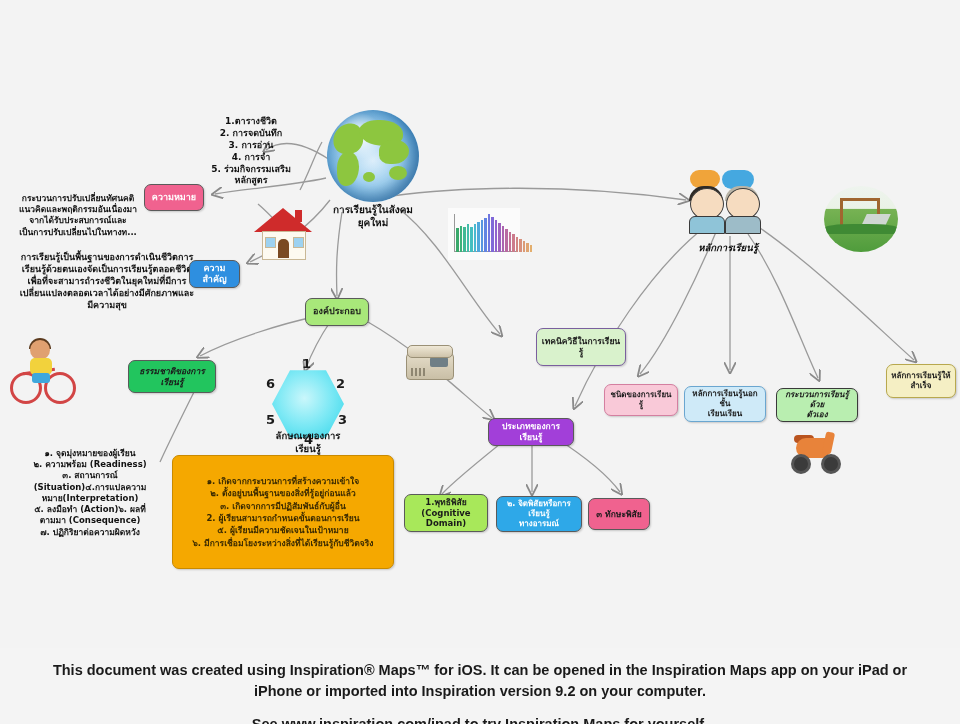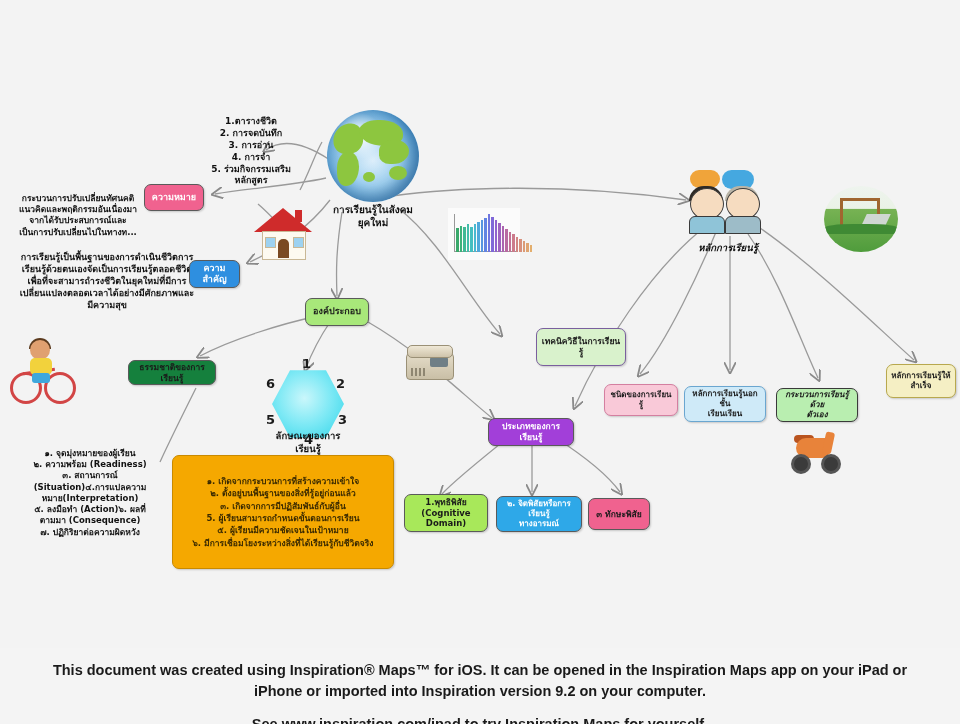--- a/index.html
+++ b/index.html
@@ -536,21 +536,21 @@
       <div>ลักษณะของการ</div>
       <div>เรียนรู้</div>
     </div>
 
     <div class="node" style="left:144px; top:184px; width:60px; height:27px; background:#f0628f; color:#ffffff; font-size:9px;">ความหมาย</div>
 
     <div class="node" style="left:189px; top:260px; width:51px; height:28px; background:#2e8fe0; color:#ffffff; font-size:9px;">ความสำคัญ</div>
 
     <div class="node" style="left:305px; top:298px; width:64px; height:28px; background:#a8e87a; color:#1a1a1a; font-size:9px;">องค์ประกอบ</div>
 
-    <div class="node" style="left:128px; top:360px; width:88px; height:25px; background:#15803d; color:#1a1a1a; font-size:8.5px;">ธรรมชาติของการเรียนรู้</div>
+    <div class="node" style="left:128px; top:360px; width:88px; height:33px; background:#22c55e; color:#1a1a1a; font-size:8.5px;font-style:italic;">ธรรมชาติของการเรียนรู้</div>
 
     <div class="node" style="left:506px; top:328px; width:90px; height:38px; background:#d9f2cc; color:#1a1a1a; font-size:8.5px; border-color:#7a5f9e;margin-left:30px;">เทคนิควิธีในการเรียนรู้</div>
 
     <div class="node" style="left:488px; top:418px; width:86px; height:28px; background:#a23fd9; color:#ffffff; font-size:8.5px;">ประเภทของการเรียนรู้</div>
 
     <div class="node" style="left:604px; top:384px; width:74px; height:32px; background:#f9c9d8; color:#1a1a1a; font-size:8px; border-color:#d47fa0;">ชนิดของการเรียนรู้</div>
 
     <div class="node" style="left:684px; top:386px; width:82px; height:36px; background:#cfeaf8; color:#1a1a1a; font-size:8px; border-color:#6aa6d0; white-space:pre-line;">หลักการเรียนรู้นอกชั้น
 เรียนเรียน</div>
 
@@ -566,21 +566,21 @@
     <div class="node" style="left:496px; top:496px; width:86px; height:36px; background:#2ea8e8; color:#ffffff; font-size:8px; white-space:pre-line;">๒. จิตพิสัยหรือการเรียนรู้
 ทางอารมณ์</div>
 
     <div class="node" style="left:588px; top:498px; width:62px; height:32px; background:#f0628f; color:#1a1a1a; font-size:8.5px;">๓ ทักษะพิสัย</div>
 
     <div class="node" style="left:172px; top:455px; width:222px; height:114px; background:#f5a800; border-color:#c98a00; flex-direction:column; justify-content:center; padding:5px 6px;">
       <div id="lp-list" style="font-size:8.5px; color:#3a2a00; line-height:1.45; text-align:center;">
           <div>๑. เกิดจากกระบวนการที่สร้างความเข้าใจ</div>
           <div>๒. ตั้งอยู่บนพื้นฐานของสิ่งที่รู้อยู่ก่อนแล้ว</div>
           <div>๓. เกิดจากการมีปฏิสัมพันธ์กับผู้อื่น</div>
-          <div>5. ผู้เรียนสามารถกำหนดขั้นตอนการเรียน</div>
+          <div>2. ผู้เรียนสามารถกำหนดขั้นตอนการเรียน</div>
           <div>๕. ผู้เรียนมีความชัดเจนในเป้าหมาย</div>
           <div>๖. มีการเชื่อมโยงระหว่างสิ่งที่ได้เรียนรู้กับชีวิตจริง</div>
         </div>
     </div>
 
   </div>
 
   <div id="footer">
     <div class="fline">This document was created using Inspiration® Maps™ for iOS. It can be opened in the Inspiration Maps app on your iPad or iPhone or imported into Inspiration version 9.2 on your computer.</div>
     <div class="fline fline2">See www.inspiration.com/ipad to try Inspiration Maps for yourself.</div>

